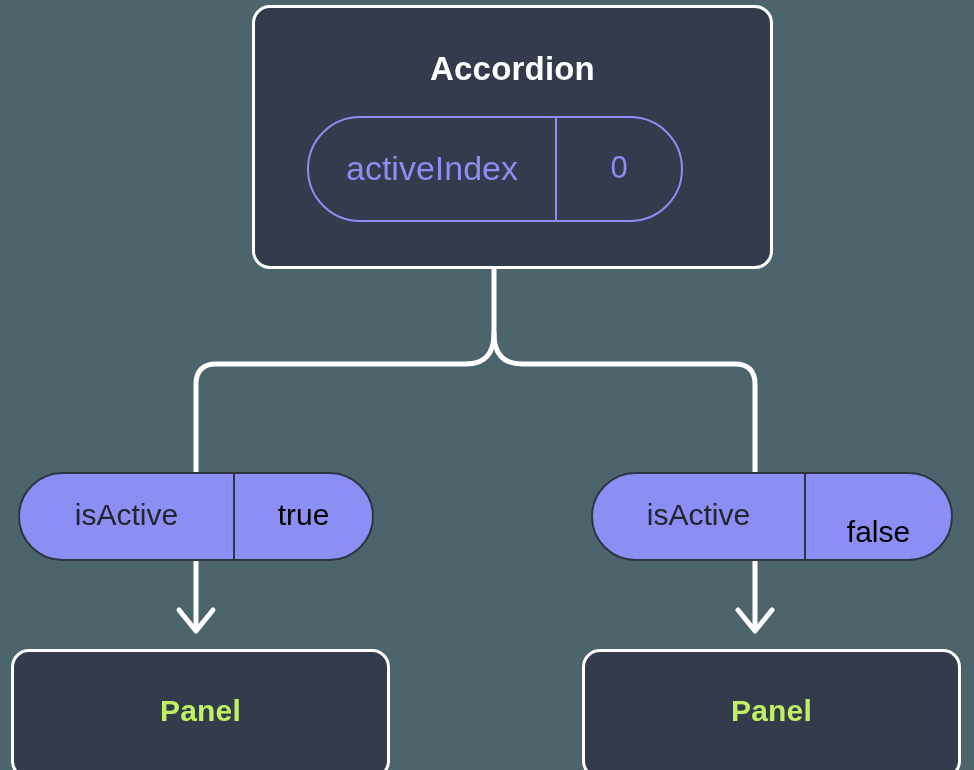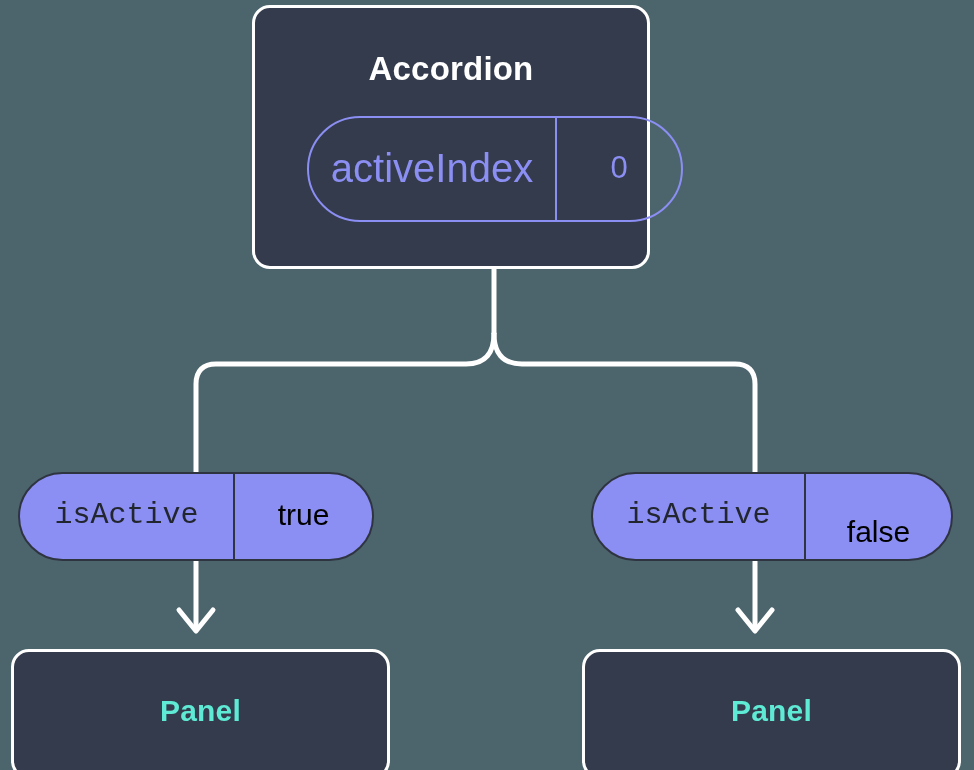--- a/index.html
+++ b/index.html
@@ -35,42 +35,42 @@
     background: #343b4c;
     border: 3px solid #ffffff;
     border-radius: 18px;
     display: flex;
     flex-direction: column;
     align-items: center;
   }
   #accordion-node {
     left: 252px;
     top: 5px;
-    width: 398px;
+    width: 521px;
     height: 264px;
     justify-content: flex-start;
     padding-top: 44px;
   }
   .node-title {
     color: #ffffff;
     font-size: 33px;
     font-weight: 600;
     letter-spacing: 0.2px;
     line-height: 1;
   }
   .panel-node {
     width: 379px;
     height: 130px;
     justify-content: center;
     padding-top: 0;
   }
   #panel-node-left  { left: 11px;  top: 649px; }
   #panel-node-right { left: 582px; top: 649px; }
   .panel-title {
-    color: #5eead4;
+    color: #bef264;
     font-size: 30px;
     font-weight: 600;
     letter-spacing: 0.2px;
     line-height: 1;
     margin-bottom: 6px;
   }
 
   
   .pill {
     position: absolute;
@@ -94,21 +94,21 @@
     left: 307px;
     top: 116px;
     width: 376px;
     height: 106px;
     border: 2px solid #8b8ef2;
     background: transparent;
   }
   #accordion-state-pill .pill-key {
     flex: 0 0 246px;
     color: #8b8ef2;
-    font-size: 40px;
+    font-size: 34px;
     border-right: 2px solid #8b8ef2;
     padding-bottom: 3px;
   }
   #accordion-state-pill .pill-val {
     flex: 1 1 auto;
     color: #8b8ef2;
     font-size: 31px;
     padding-bottom: 3px;
   }
 
@@ -116,21 +116,20 @@
   .pill-filled {
     background: #8b8ef2;
     border: 2px solid #2f3441;
     height: 89px;
   }
   .pill-filled .pill-key {
     color: #22262f;
     font-size: 30px;
     border-right: 2px solid #2f3441;
     padding-bottom: 3px;
-    font-family: Liberation Mono, monospace;
   }
   .pill-filled .pill-val {
     color: #000000;
     font-size: 30px;
     padding-bottom: 3px;
   }
   #is-active-pill-left {
     left: 18px;
     top: 472px;
     width: 356px;

